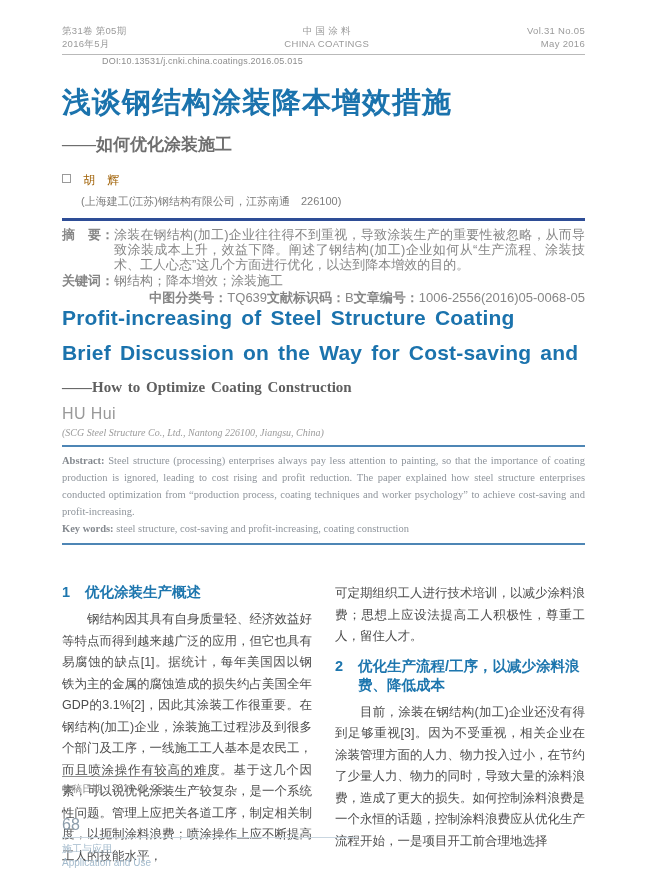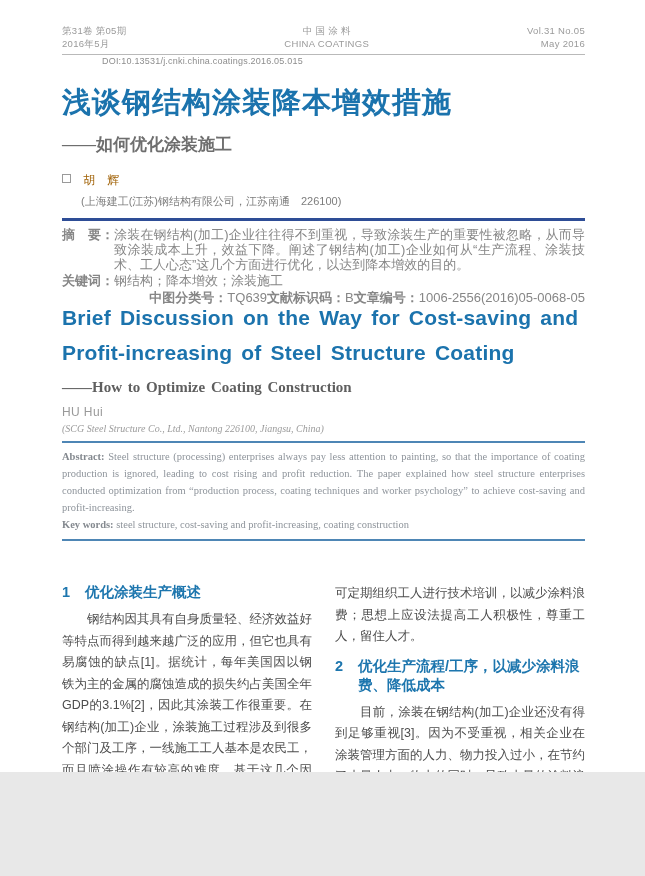--- a/index.html
+++ b/index.html
@@ -1,20 +1,20 @@
 <!DOCTYPE html>
 <html><head>
 <meta charset="utf-8">
 <style>
   * { margin: 0; padding: 0; box-sizing: border-box; }
   html, body { background: #e8e8e8; }
   .page {
     position: relative;
     width: 645px;
-    height: 772px;
+    height: 876px;
     margin: 0 auto;
     background: #ffffff;
     overflow: hidden;
     font-family: "Liberation Sans", sans-serif;
     color: #555;
   }
   .content { padding: 24px 60px 0 62px; }
 
   
   .jheader { display: flex; justify-content: space-between; font-size: 9.5px; line-height: 13px; color: #9a9a9a; letter-spacing: .3px; }
@@ -38,21 +38,21 @@
   .abs-text { flex: 1; text-align: justify; }
   .kw-row { margin-top: 1px; }
   .kw-row .lbl { font-weight: bold; }
   .meta-row { display: flex; justify-content: flex-end; margin-top: 2px; }
   .meta-row .lbl { font-weight: bold; }
 
   
   .en-block { position: absolute; left: 62px; right: 60px; top: 300px; }
   .title-en { font-size: 21px; line-height: 35px; font-weight: bold; color: #1b73ad; letter-spacing: .2px; word-spacing: 3px; }
   .subtitle-en { margin-top: 9px; font-size: 15px; font-weight: bold; color: #5f5f5f; font-family: "Liberation Serif", serif; word-spacing: 2px; }
-  .author-en { margin-top: 9px; font-size: 12px; color: #999; letter-spacing: .4px; }
+  .author-en { margin-top: 9px; font-size: 16px; color: #999; letter-spacing: .4px; }
   .affil-en { margin-top: 4px; font-size: 10px; font-style: italic; color: #9b9b9b; font-family: "Liberation Serif", serif; }
   .blue-rule { height: 2px; background: #4e86b5; margin-top: 7px; }
   .abstract-en { margin-top: 5px; font-size: 10.5px; line-height: 17px; color: #8e949b; font-family: "Liberation Serif", serif; text-align: justify; }
   .abstract-en .lbl { font-weight: bold; color: #84898f; }
   .kw-en { margin-top: 0; }
   .blue-rule.bottom { margin-top: 6px; }
 
   
   .columns { position: absolute; left: 62px; right: 60px; top: 583px; display: flex; gap: 23px; }
   .col { flex: 1; min-width: 0; }
@@ -119,22 +119,22 @@
       <div class="meta-row">
         <span><span class="lbl">中图分类号：</span><span>TQ639</span></span>
         <span><span class="lbl">文献标识码：</span><span>B</span></span>
         <span><span class="lbl">文章编号：</span><span>1006-2556(2016)05-0068-05</span></span>
       </div>
     </div>
   </div>
 
   <div class="en-block">
     <div class="title-en">
+      <div>Profit-increasing of Steel Structure Coating</div>
       <div>Brief Discussion on the Way for Cost-saving and</div>
-      <div>Profit-increasing of Steel Structure Coating</div>
     </div>
     <div class="subtitle-en">——How to Optimize Coating Construction</div>
     <div class="author-en">HU Hui</div>
     <div class="affil-en">(SCG Steel Structure Co., Ltd., Nantong 226100, Jiangsu, China)</div>
 
     <div class="blue-rule"></div>
     <div class="abstract-en">
       <div>
         <span class="lbl">Abstract:</span>
         <span>Steel structure (processing) enterprises always pay less attention to painting, so that the importance of coating production is ignored, leading to cost rising and profit reduction. The paper explained how steel structure enterprises conducted optimization from “production process, coating techniques and worker psychology” to achieve cost-saving and profit-increasing.</span>

